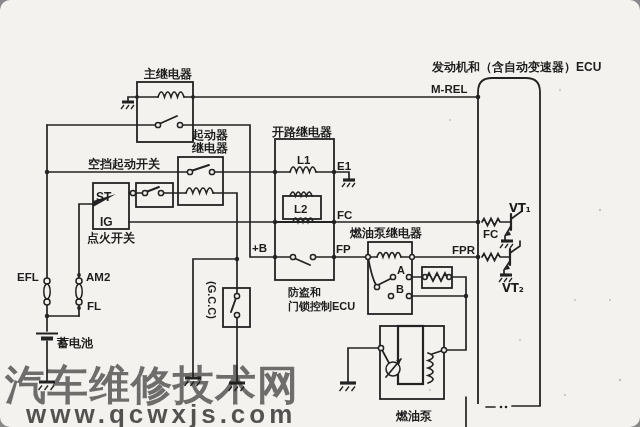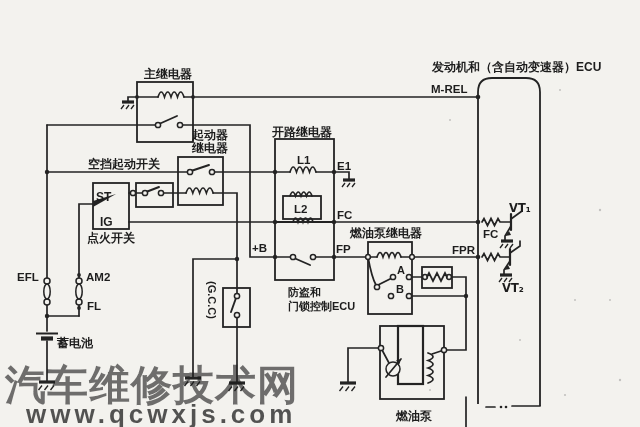--- a/index.html
+++ b/index.html
@@ -1,17 +1,17 @@
 <!DOCTYPE html>
 <html><head>
 <meta charset="utf-8">
 <style>
   html,body{margin:0;padding:0;background:#888;}
   #stage{position:relative;width:640px;height:427px;background:#f3f2ee;overflow:hidden;
-         font-family:"Liberation Sans","DejaVu Sans",sans-serif;}
+         font-family:"Liberation Sans","DejaVu Sans",sans-serif;border-radius:10px;}
   svg{position:absolute;left:0;top:0;}
   svg text{fill:#1d1d1d;font-family:"Liberation Sans","DejaVu Sans",sans-serif;font-weight:bold;}
   .wire{stroke:#232323;stroke-width:1.7;fill:none;stroke-linecap:round;}
   .wire2{stroke:#232323;stroke-width:2.2;fill:none;stroke-linecap:round;}
   .boxline{stroke:#232323;stroke-width:1.8;fill:none;}
   .contact{stroke:#232323;stroke-width:1.5;fill:#f3f2ee;}
   .dot{fill:#232323;stroke:none;}
   .blade{stroke:#232323;stroke-width:1.9;fill:none;stroke-linecap:round;}
   .gndbar{stroke:#232323;stroke-width:3.2;fill:none;}
   .gndhatch{stroke:#232323;stroke-width:1.3;fill:none;}

